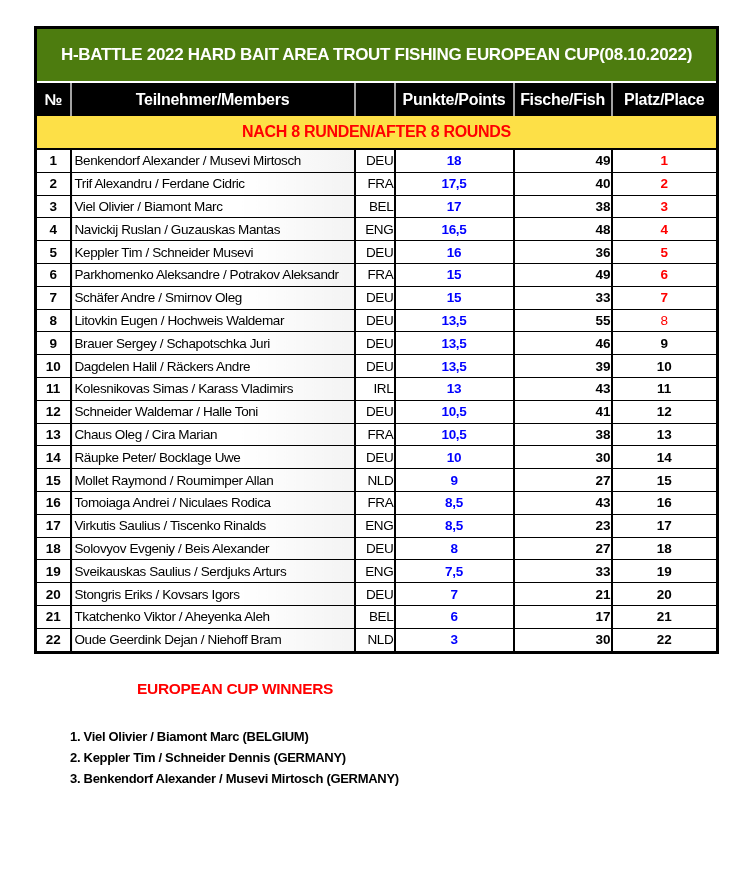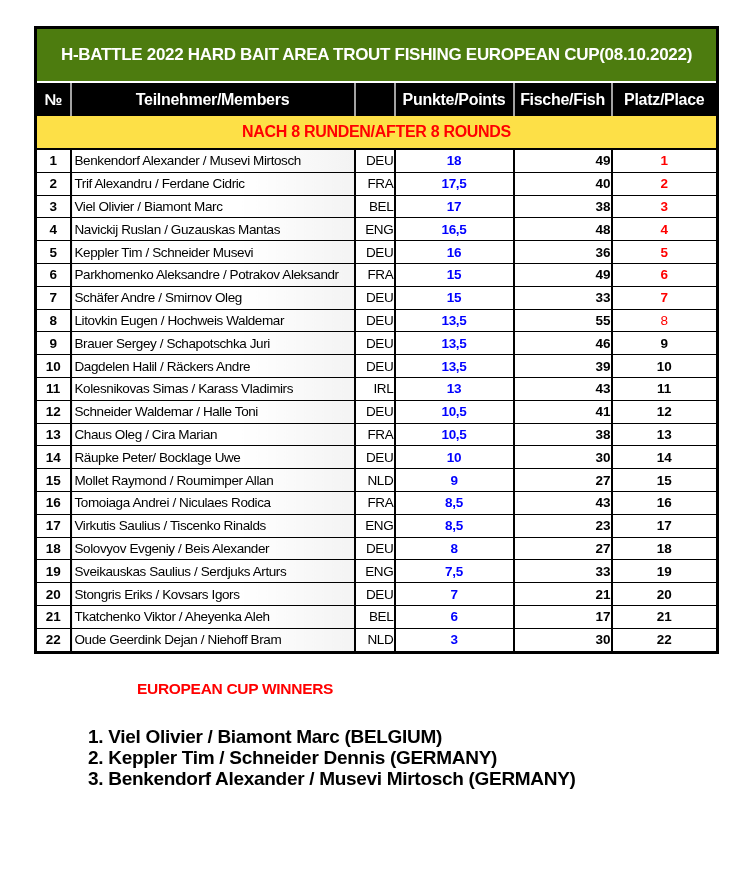--- a/index.html
+++ b/index.html
@@ -39,22 +39,22 @@
   .c-pts { text-align: center; color: #0000ff; font-weight: bold; font-size: 14px; letter-spacing: -0.3px; }
   .c-fish { text-align: right; color: #000; font-weight: bold; font-size: 14px; }
   .c-place { text-align: center; font-family: "Liberation Sans", sans-serif; font-weight: bold; font-size: 13px; color: #000; }
   .c-place.top { color: #ff0000; }
   .c-place.top-light { color: #ff0000; font-weight: normal; }
   .winners-title {
     position: absolute; left: 121px; top: 680px; color: #ff0000;
     font-size: 15.5px; font-weight: bold; letter-spacing: -0.3px; margin-left: 16px;
   }
   .winners-list {
-    position: absolute; left: 88px; top: 726px; margin: 0; padding: 0; list-style: none;
-    font-size: 19px; font-weight: bold; color: #000; line-height: 21px; letter-spacing: -0.3px;
+    position: absolute; left: 70px; top: 726px; margin: 0; padding: 0; list-style: none;
+    font-size: 13px; font-weight: bold; color: #000; line-height: 21px; letter-spacing: -0.3px;
   }
 </style>
 </head>
 <body>
 
 <table id="results">
   <colgroup>
     <col style="width:35px">
     <col style="width:284px">
     <col style="width:40px">

